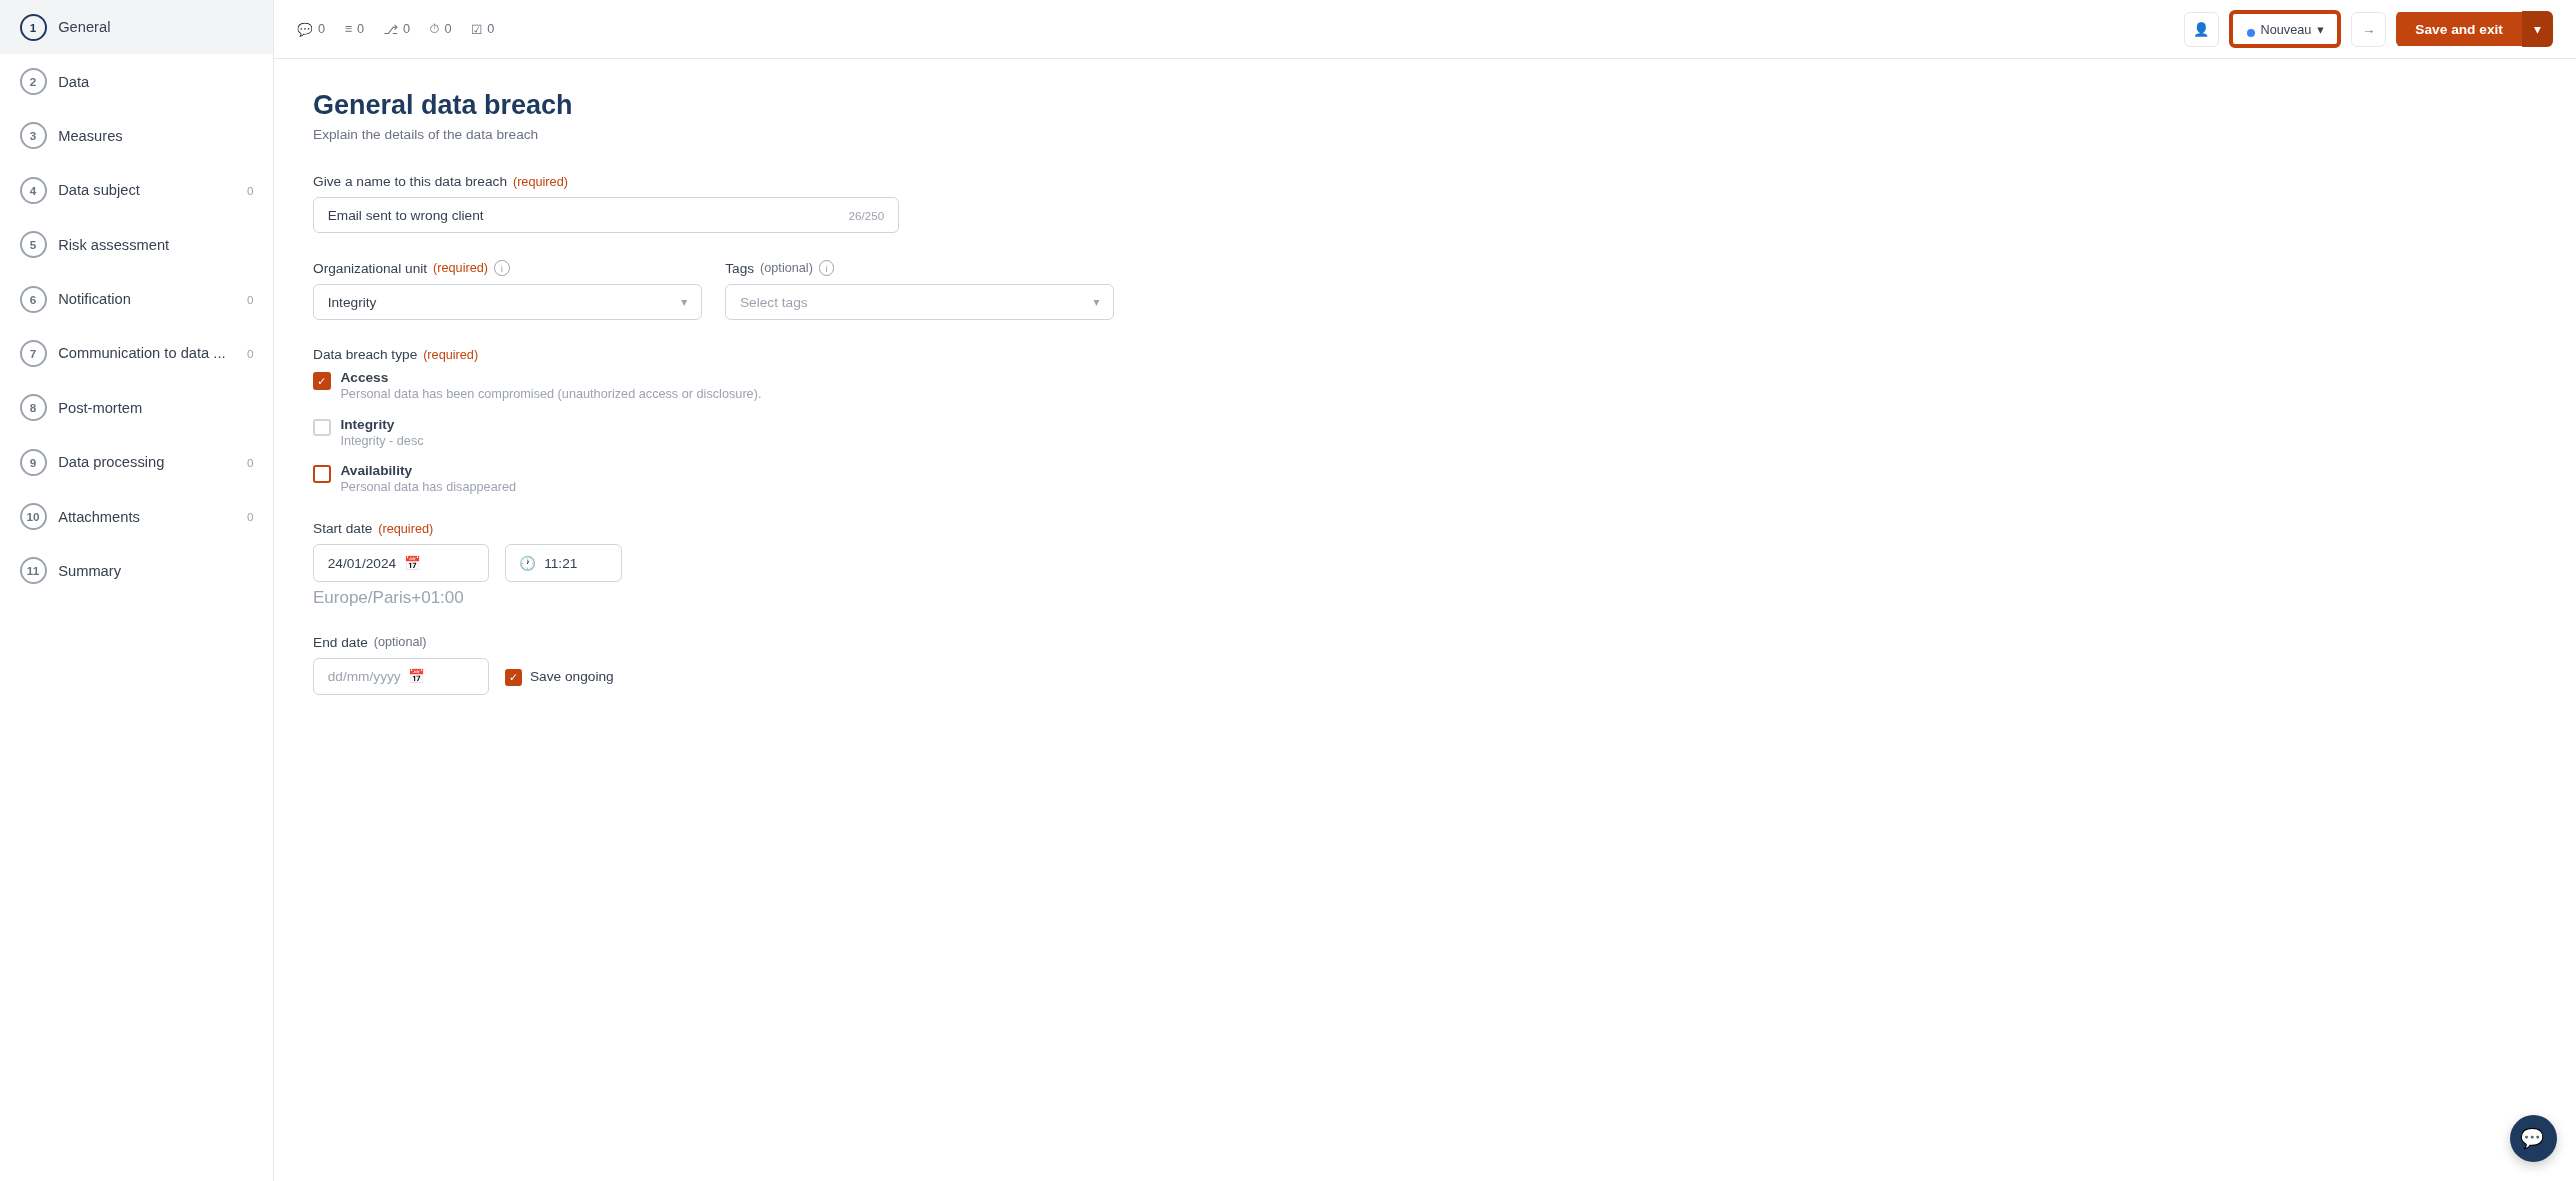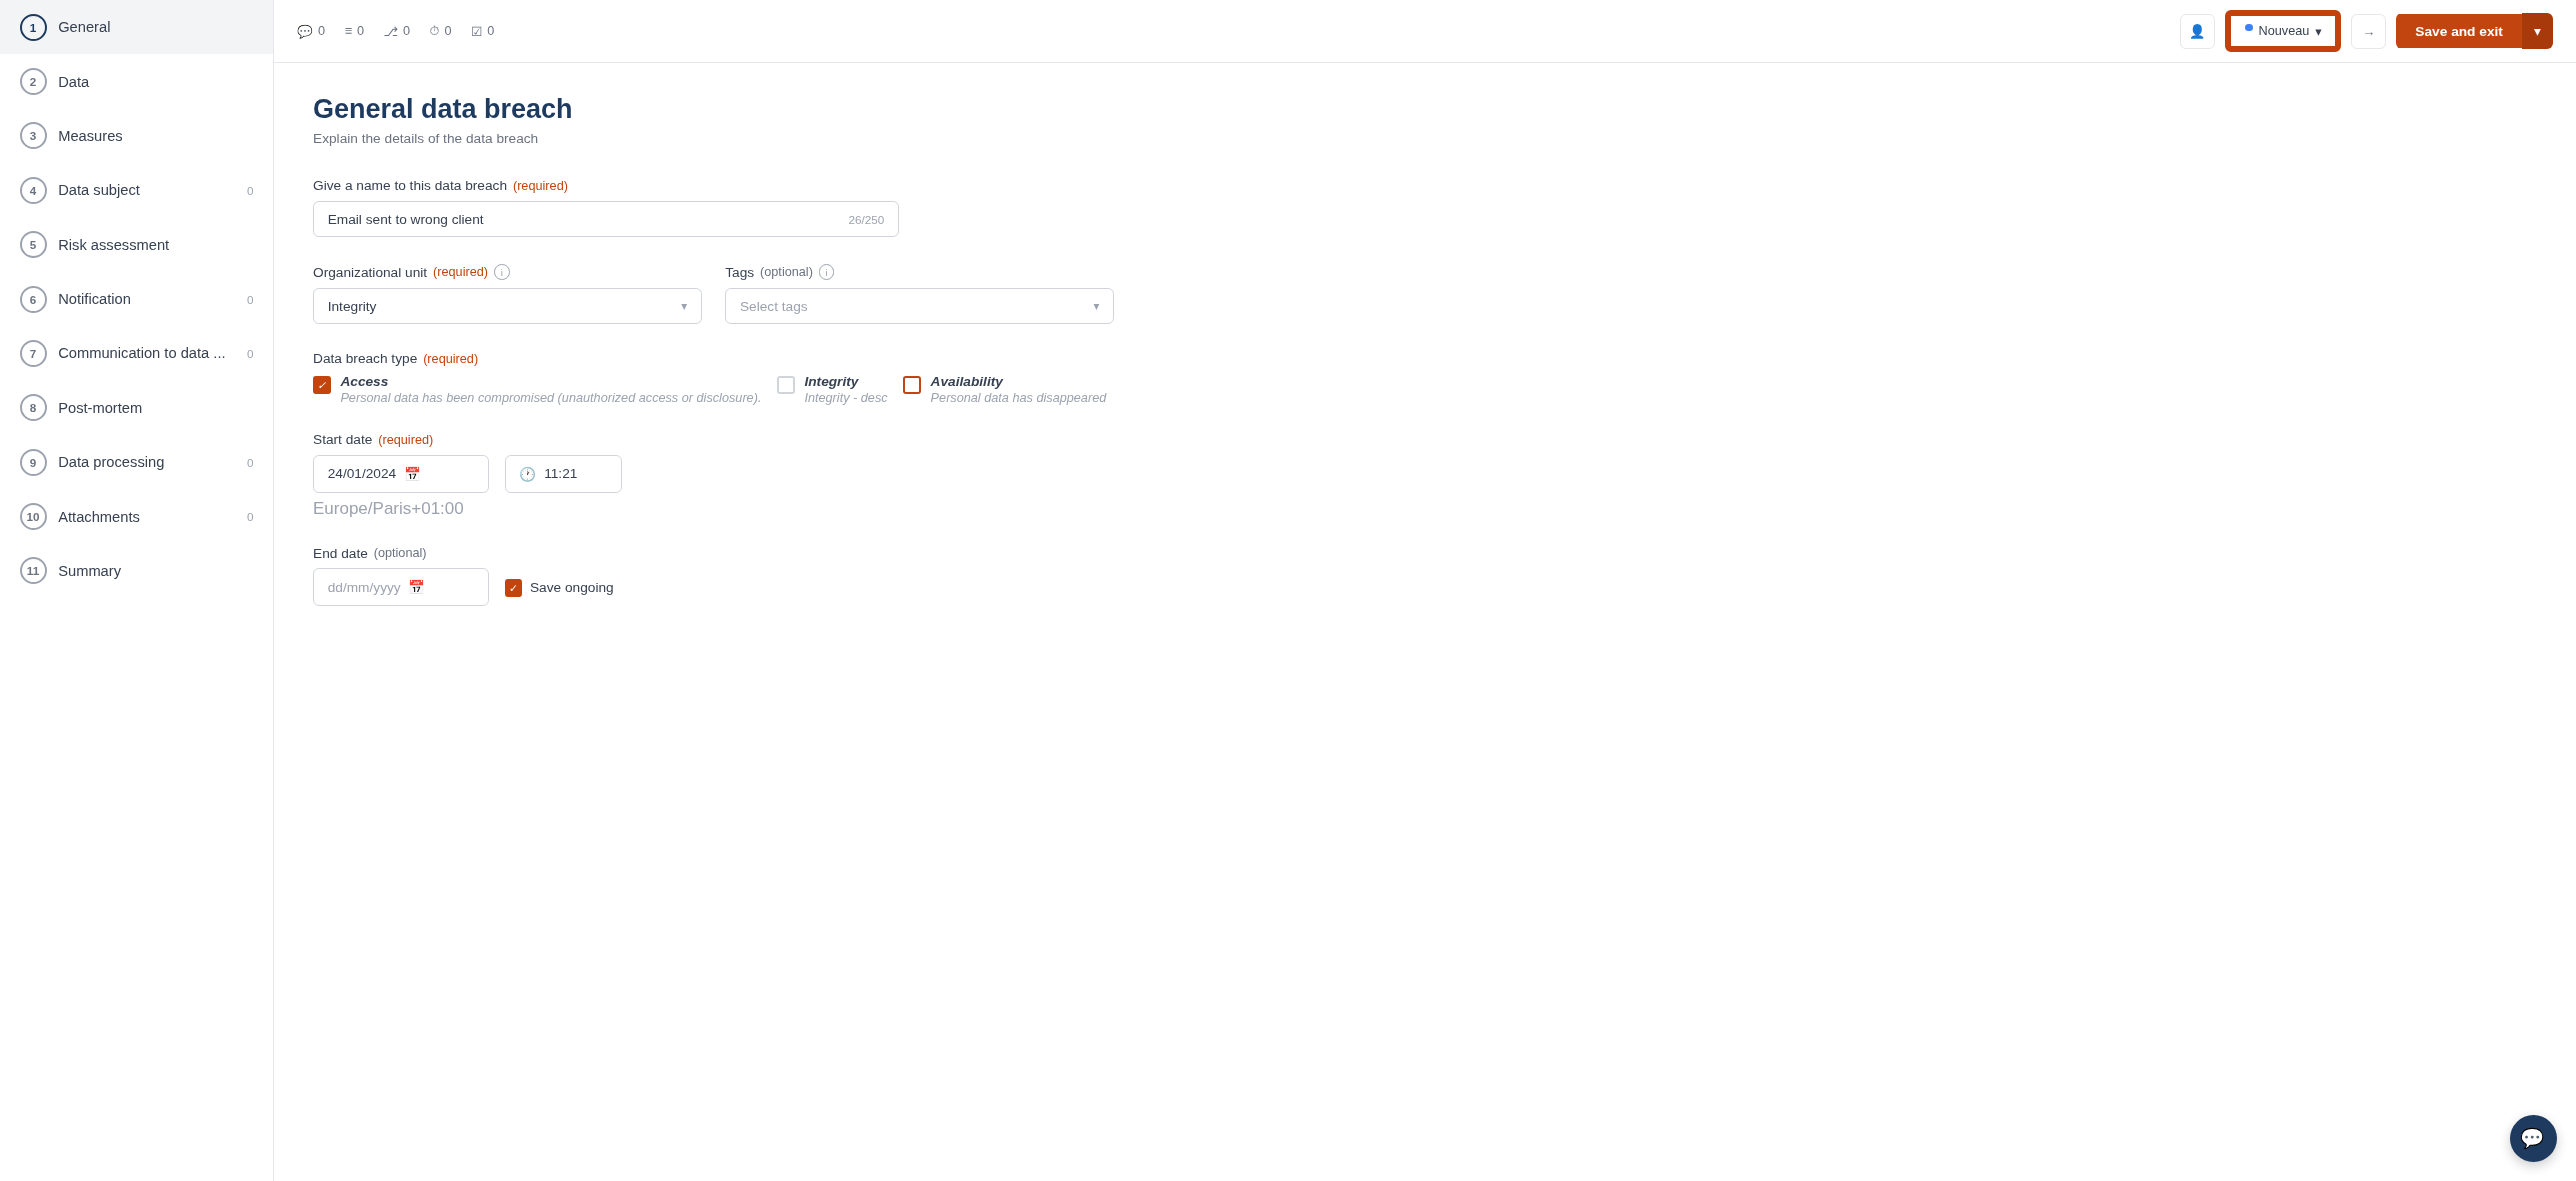--- a/index.html
+++ b/index.html
@@ -91,24 +91,24 @@
       border-radius: 5.9px;
       background: #fff;
       display: flex;
       align-items: center;
       justify-content: center;
       cursor: pointer;
       color: #6b7280;
     }
     .status-btn {
       display: flex;
-      align-items: flex-start;
+      align-items: flex-end;
       gap: 5.9px;
       padding: 7.8px 13.7px;
-      border: 6px solid #c2410c;
+      border: 4px solid #c2410c;
       border-radius: 5.9px;
       background: #fff;
       font-size: 12.7px;
       cursor: pointer;
       color: #374151;
     }
     .status-dot {
       width: 7.8px;
       height: 7.8px;
       border-radius: 50%;
@@ -225,21 +225,21 @@
       border: 1px solid #9ca3af;
       display: inline-flex;
       align-items: center;
       justify-content: center;
       font-size: 9.8px;
       color: #9ca3af;
       cursor: pointer;
     }
 
     
-    .checkbox-group { display: flex; flex-direction: row; gap: 15.6px; font-style: italic; }
+    .checkbox-group { display: flex; flex-direction: column; gap: 15.6px; }
     .checkbox-item { display: flex; align-items: flex-start; gap: 9.8px; }
     .checkbox-box {
       width: 17.6px;
       height: 17.6px;
       border: 2px solid #d1d5db;
       border-radius: 2.9px;
       flex-shrink: 0;
       margin-top: 2px;
       display: flex;
       align-items: center;

